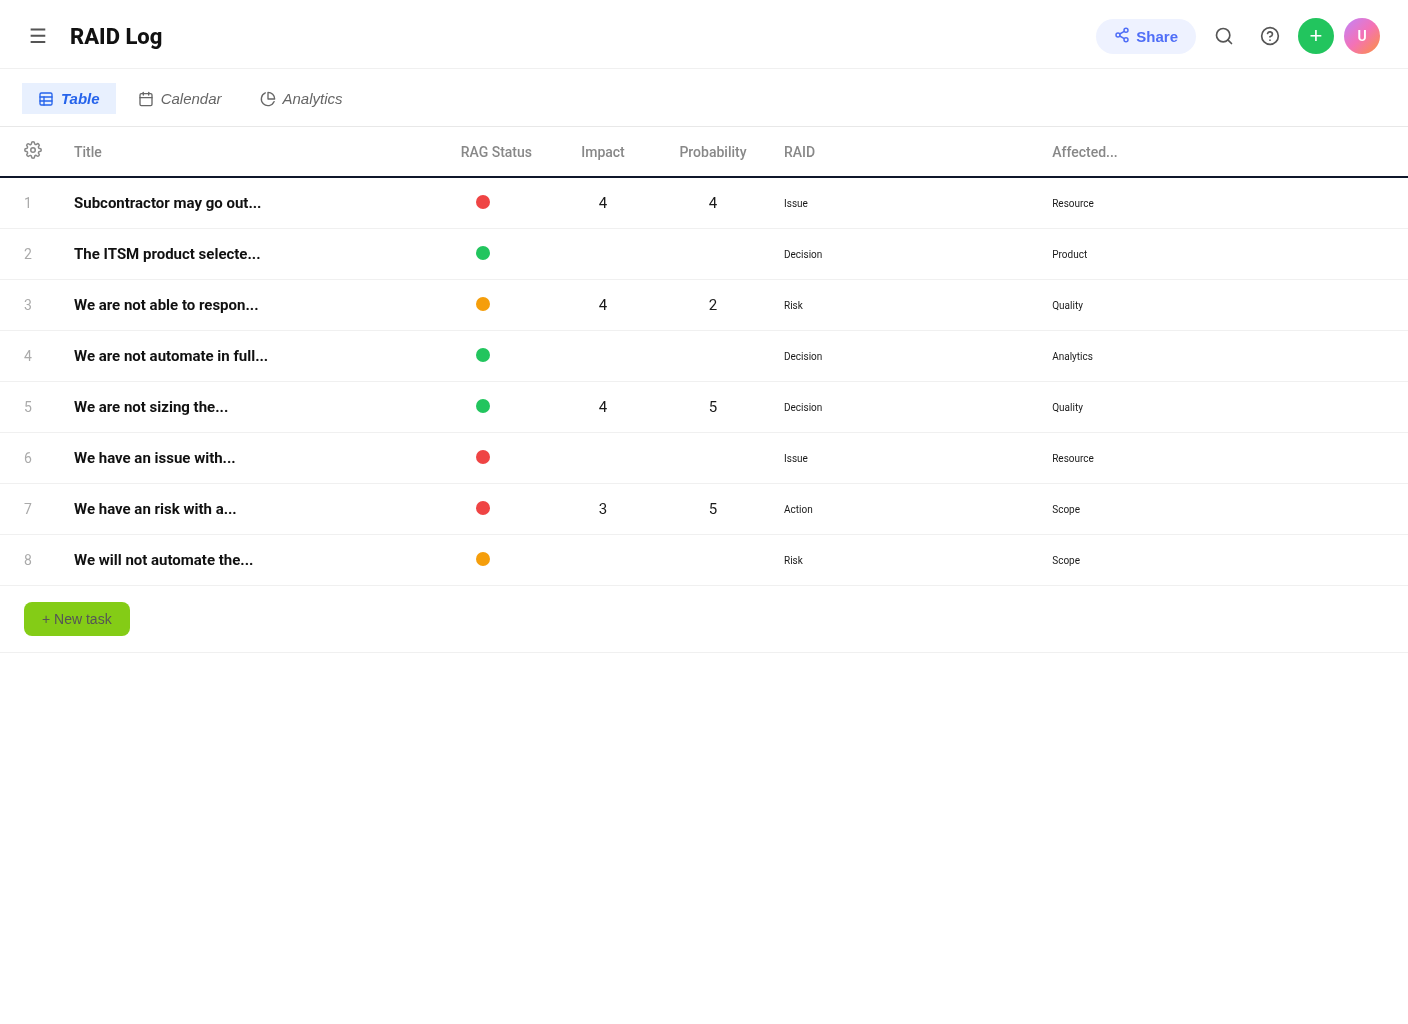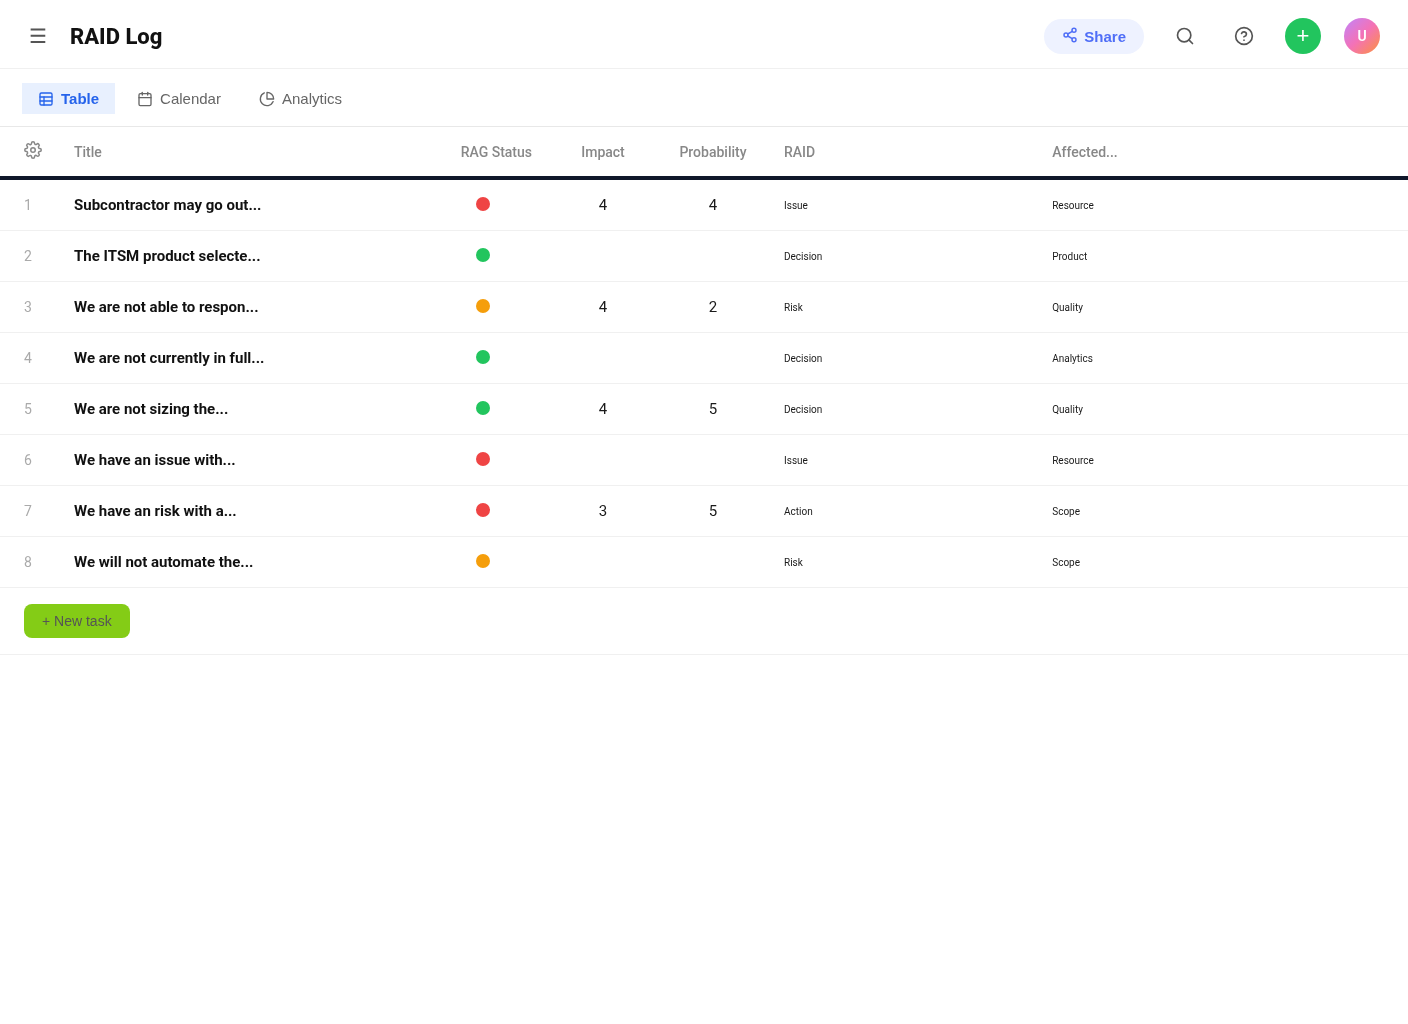--- a/index.html
+++ b/index.html
@@ -31,21 +31,21 @@
       color: #333;
     }
     .page-title {
       font-size: 22px;
       font-weight: 800;
       color: #111;
     }
     .header-right {
       display: flex;
       align-items: center;
-      gap: 23px;
+      gap: 10px;
     }
     .share-btn {
       display: flex;
       align-items: center;
       gap: 6px;
       background: #eef2ff;
       color: #4f6ef7;
       border: none;
       border-radius: 20px;
       padding: 8px 18px;
@@ -102,38 +102,39 @@
       align-items: center;
       gap: 7px;
       padding: 7px 16px;
       border-radius: 0;
       font-size: 15px;
       font-weight: 500;
       cursor: pointer;
       color: #666;
       border: none;
       background: none;
+      font-style: italic;
     }
     .tab.active {
       background: #e8f0fe;
       color: #2563eb;
       font-weight: 600;
     }
 
     
     .table-container {
       width: 100%;
       overflow-x: auto;
     }
     table {
       width: 100%;
       border-collapse: collapse;
     }
     thead tr {
-      border-bottom: 4px solid #0f172a;
+      border-bottom: 2px solid #0f172a;
     }
     thead th {
       padding: 14px 16px;
       text-align: left;
       font-size: 14px;
       font-weight: 500;
       color: #888;
       white-space: nowrap;
     }
     thead th:first-child {
@@ -331,21 +332,21 @@
     <td class="col-rag">
       <span class="rag-dot rag-amber"></span>
     </td>
     <td class="col-impact">4</td>
     <td class="col-prob">2</td>
     <td>Risk</td>
     <td>Quality</td>
   </tr>
         <tr>
     <td>4</td>
-    <td class="col-title">We are not currently in full...</td>
+    <td class="col-title">We are not automate in full...</td>
     <td class="col-rag">
       <span class="rag-dot rag-green"></span>
     </td>
     <td class="col-impact"></td>
     <td class="col-prob"></td>
     <td>Decision</td>
     <td>Analytics</td>
   </tr>
         <tr>
     <td>5</td>

